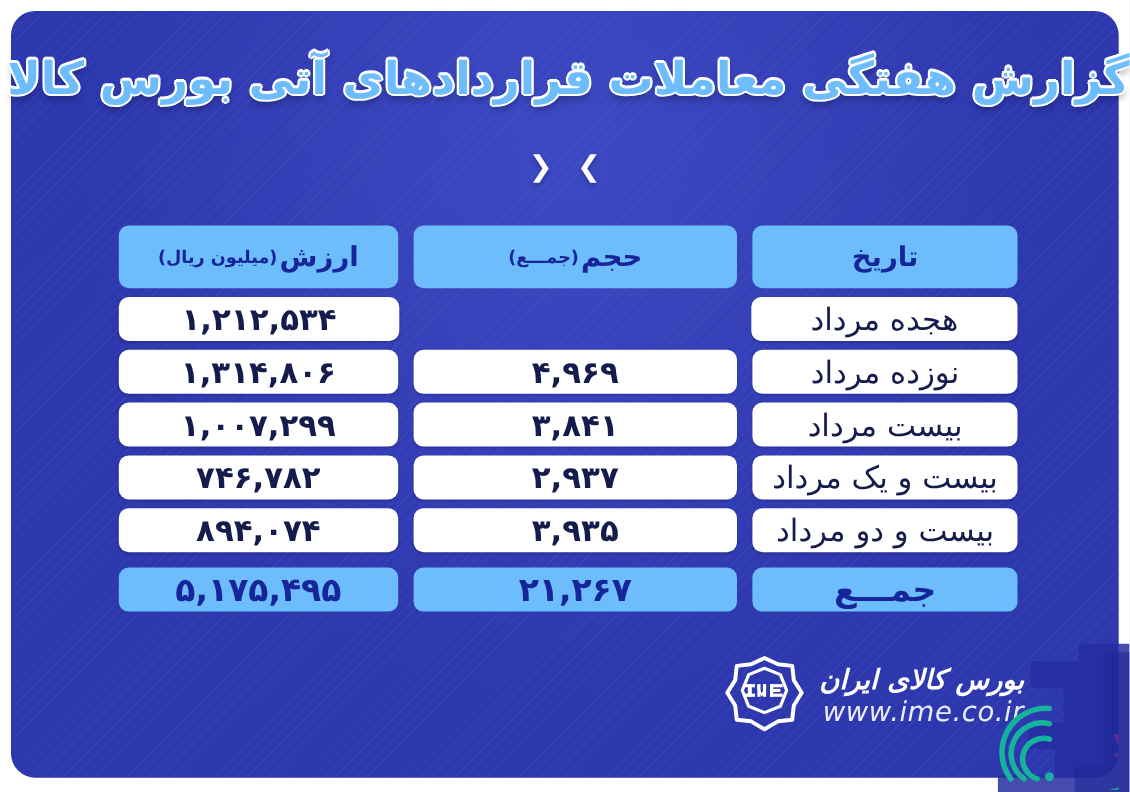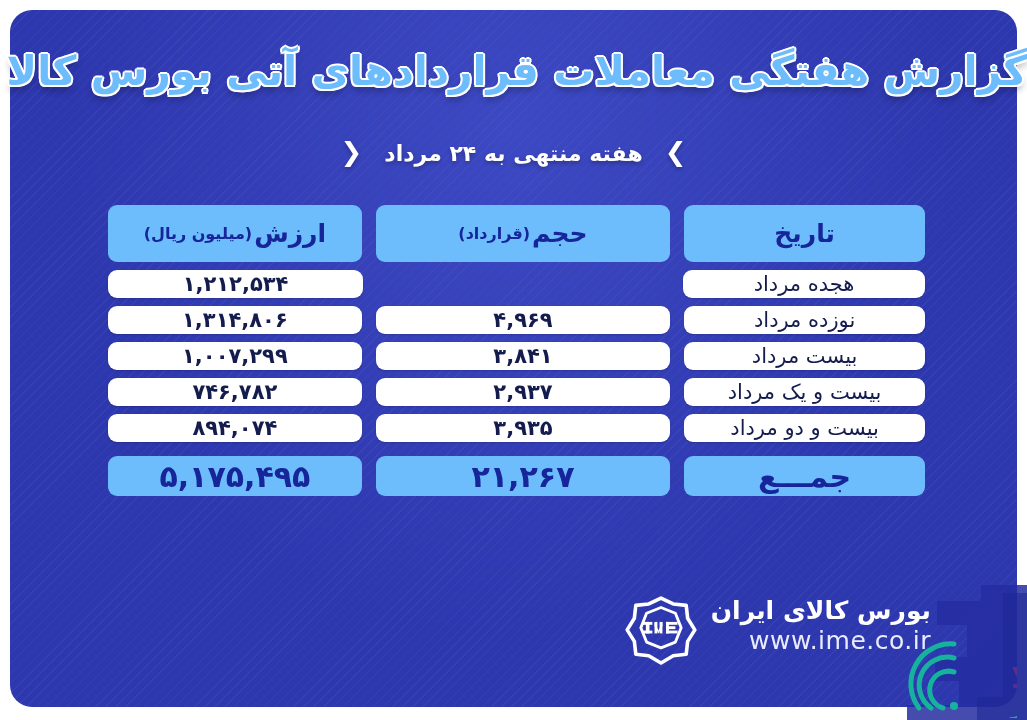--- a/index.html
+++ b/index.html
@@ -162,24 +162,24 @@
     font-weight: bold;
   }
   .row-head .unit {
     font-size: 16px;
     font-weight: bold;
     margin-right: 2px;
   }
 
   
   .row-data .cell {
-    height: 28px;
+    height: 40px;
     background: #ffffff;
     color: #141b4d;
-    font-size: 21px;
+    font-size: 28px;
     font-weight: normal;
     box-shadow: 0 1px 2px rgba(0,0,0,0.18);
   }
   .row-data .col-volume,
   .row-data .col-value {
     font-weight: bold;
     letter-spacing: 0.5px;
   }
 
   
@@ -193,23 +193,24 @@
     letter-spacing: 1px;
   }
 
   
   .footer {
     position: absolute;
     right: 96px;
     top: 596px;
     display: flex;
     flex-direction: row;
-    align-items: flex-start;
+    align-items: center;
     gap: 14px;
     z-index: 5;
+    font-style: italic;
   }
   .footer-text {
     text-align: right;
     line-height: 1.18;
   }
   .footer-name {
     font-size: 25px;
     font-weight: bold;
     color: #ffffff;
     white-space: nowrap;
@@ -245,33 +246,32 @@
     <path d="M120 0 L120 135 L0 135 L0 120 L52 120 L52 96 L28 96 L28 72 L60 72 L60 40 L30 40 L30 16 L74 16 L74 0 Z" fill="#242da0" opacity="0.85"></path>
     <path d="M96 8 L120 8 L120 135 L70 135 L70 112 L96 112 Z" fill="#1f2896" opacity="0.6"></path>
   </svg>
 
   <div class="title-wrap">
     <div class="title">گزارش هفتگی معاملات قراردادهای آتی بورس کالا</div>
   </div>
 
   <div class="subtitle-wrap">
     <span class="chev">❯</span>
-    <span class="subtitle">هفته منتهی به ۲۴ مرداد</span>
     <span class="chev">❮</span>
   </div>
 
   <div class="table">
 
     <div class="row row-head">
       <div class="cell col-date">
         <span>تاریخ</span>
       </div>
       <div class="cell col-volume">
         <span>حجم</span>
-        <span class="unit">(قرارداد)</span>
+        <span class="unit">(جمـــع)</span>
       </div>
       <div class="cell col-value">
         <span>ارزش</span>
         <span class="unit">(میلیون ریال)</span>
       </div>
     </div>
 
     <div class="row row-data">
       <div class="cell col-date">هجده مرداد</div>
       <div class="cell col-value">۱,۲۱۲,۵۳۴</div>

